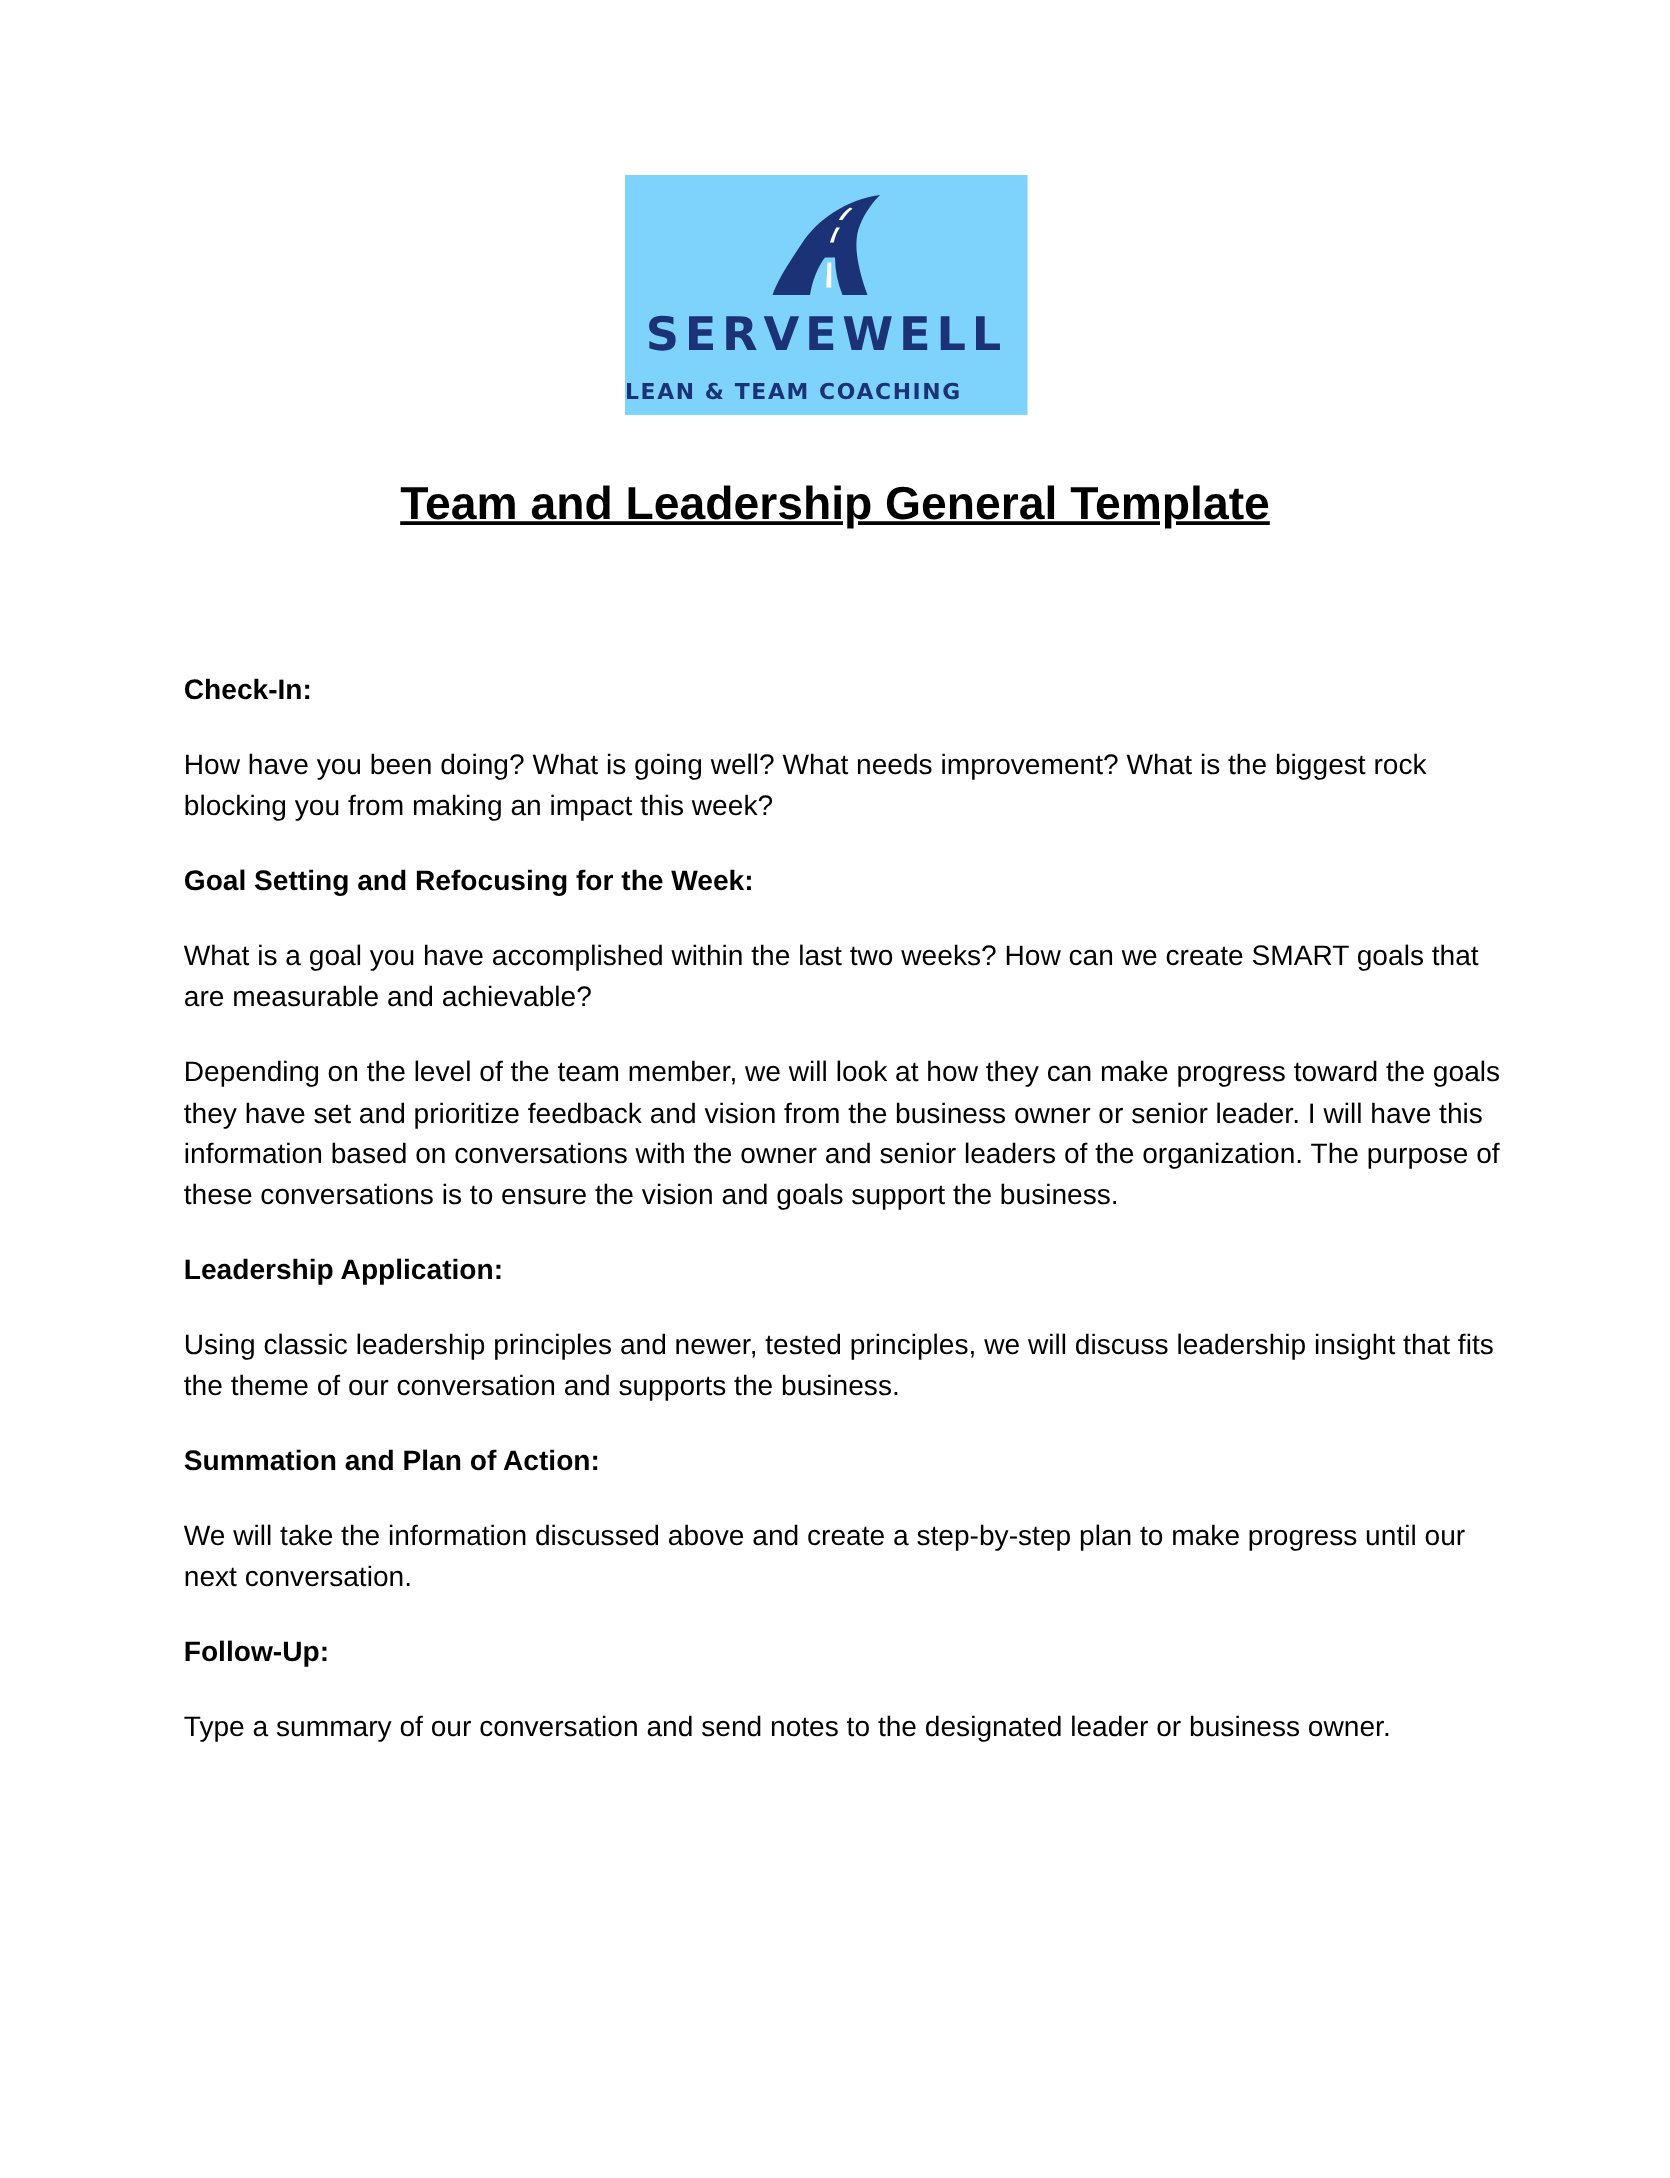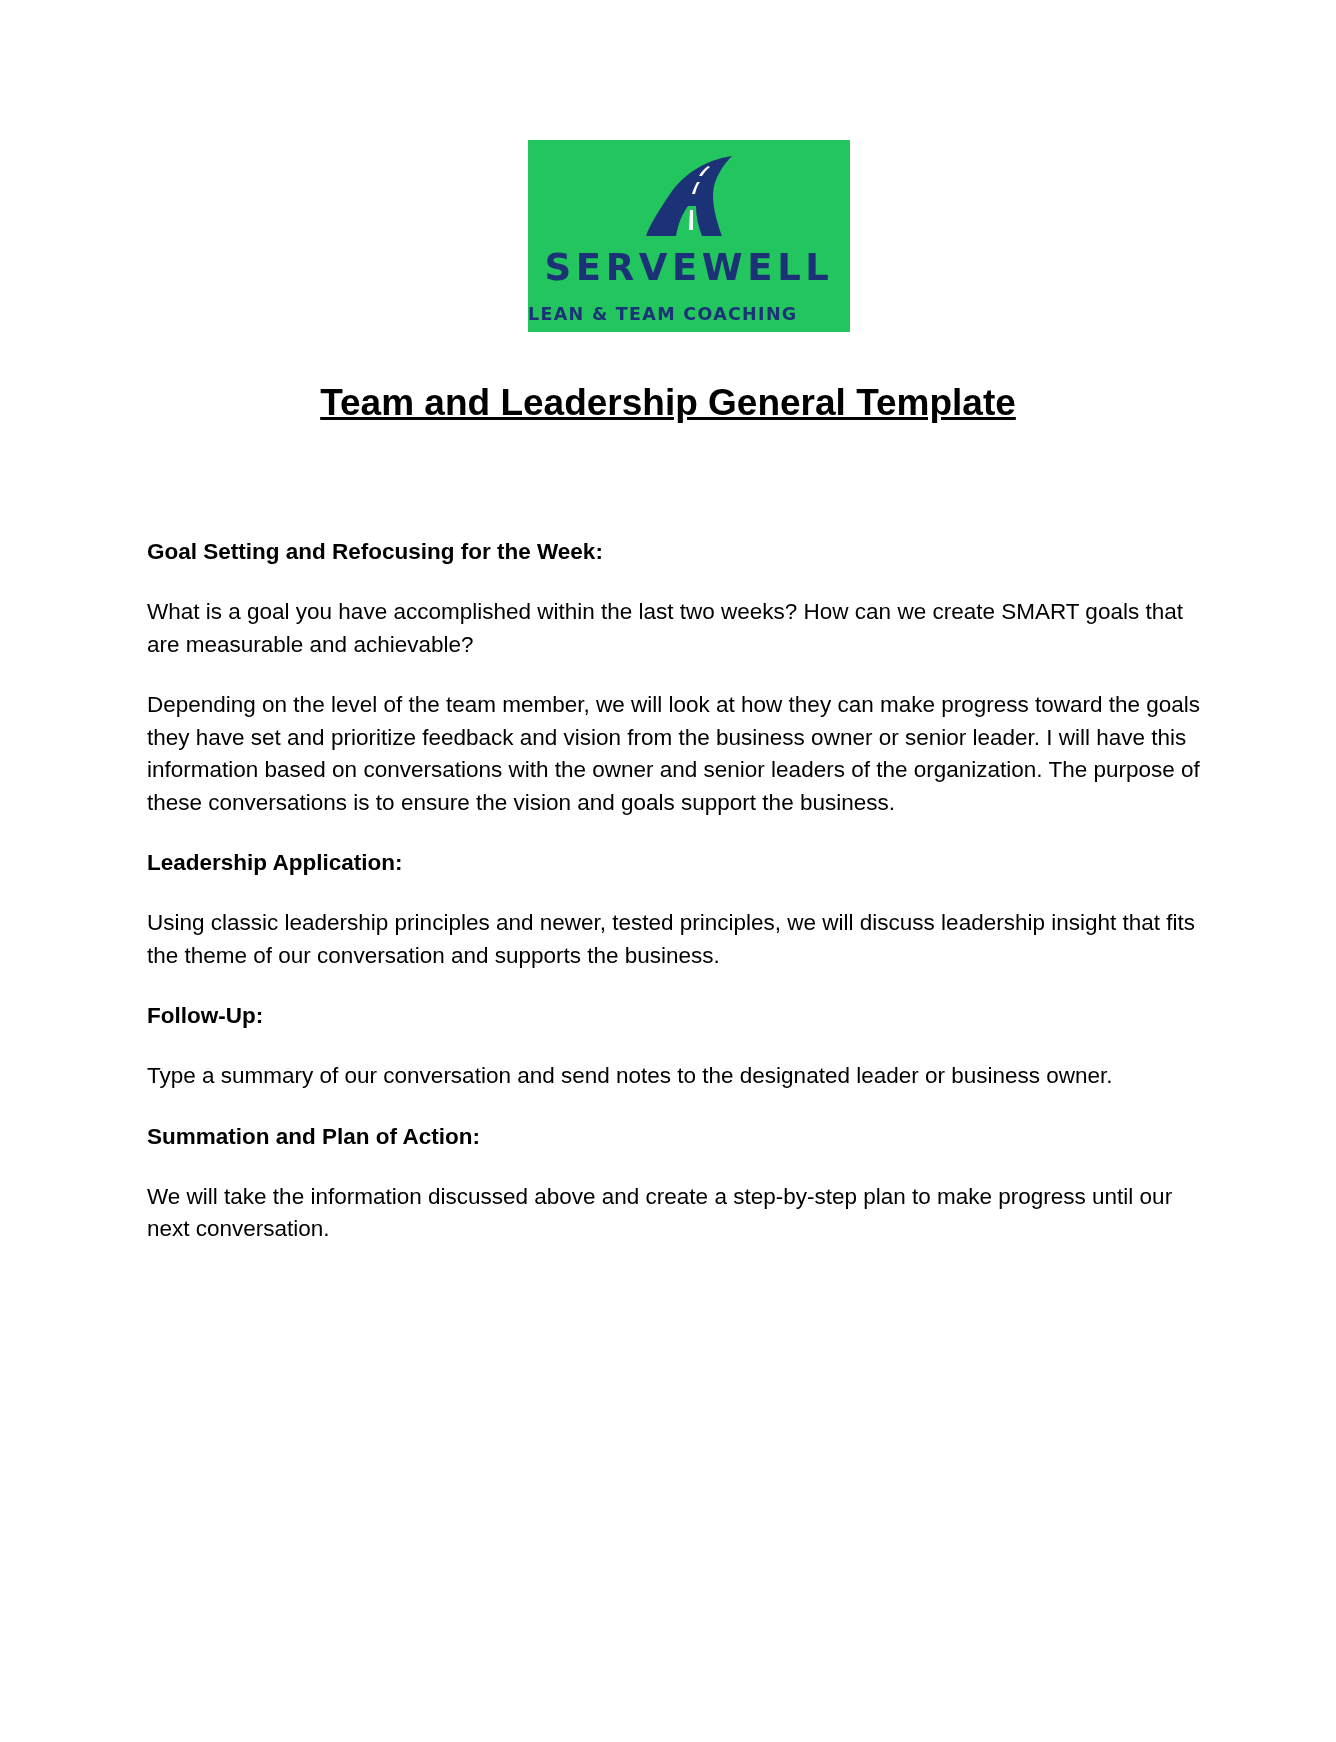--- a/index.html
+++ b/index.html
@@ -10,25 +10,25 @@
     body {
       width: 1336px;
       height: 1742px;
       position: relative;
       overflow: hidden;
       font-family: "Liberation Sans", sans-serif;
       color: #000000;
     }
     .logo {
       position: absolute;
-      left: 528px;
+      left: 500px;
       top: 140px;
       width: 322px;
       height: 192px;
-      background: #22c55e;
+      background: #7dd3fc;
     }
     .logo-road {
       position: absolute;
       left: 116px;
       top: 14px;
       width: 90px;
       height: 84px;
     }
     .logo-wordmark {
       position: absolute;
@@ -97,31 +97,35 @@
     <path d="M46 56 L45 76 L49 76 L49 56 Z" fill="#ffffff"></path>
   </svg>
   <div class="logo-wordmark">SERVEWELL</div>
   <div class="logo-tagline">LEAN &amp; TEAM COACHING</div>
 </div>
 
 <h1 class="doc-title">Team and Leadership General Template</h1>
 
 <div class="content">
   <div>
+    <p class="section-heading">Check-In:</p>
+    <p class="section-body">How have you been doing? What is going well? What needs improvement? What is the biggest rock blocking you from making an impact this week?</p>
+  </div>
+  <div>
     <p class="section-heading">Goal Setting and Refocusing for the Week:</p>
     <p class="section-body">What is a goal you have accomplished within the last two weeks? How can we create SMART goals that are measurable and achievable?</p>
   </div>
   <div>
     <p class="section-body">Depending on the level of the team member, we will look at how they can make progress toward the goals they have set and prioritize feedback and vision from the business owner or senior leader. I will have this information based on conversations with the owner and senior leaders of the organization. The purpose of these conversations is to ensure the vision and goals support the business.</p>
   </div>
   <div>
     <p class="section-heading">Leadership Application:</p>
     <p class="section-body">Using classic leadership principles and newer, tested principles, we will discuss leadership insight that fits the theme of our conversation and supports the business.</p>
   </div>
   <div>
+    <p class="section-heading">Summation and Plan of Action:</p>
+    <p class="section-body">We will take the information discussed above and create a step-by-step plan to make progress until our next conversation.</p>
+  </div>
+  <div>
     <p class="section-heading">Follow-Up:</p>
     <p class="section-body">Type a summary of our conversation and send notes to the designated leader or business owner.</p>
-  </div>
-  <div>
-    <p class="section-heading">Summation and Plan of Action:</p>
-    <p class="section-body">We will take the information discussed above and create a step-by-step plan to make progress until our next conversation.</p>
   </div>
 </div>
 
 </body></html>

